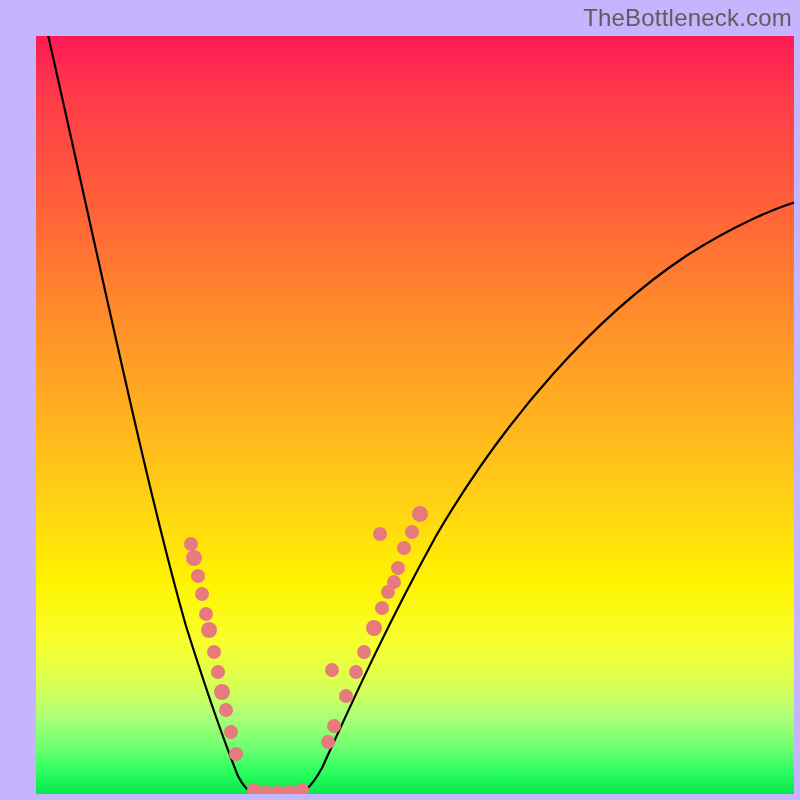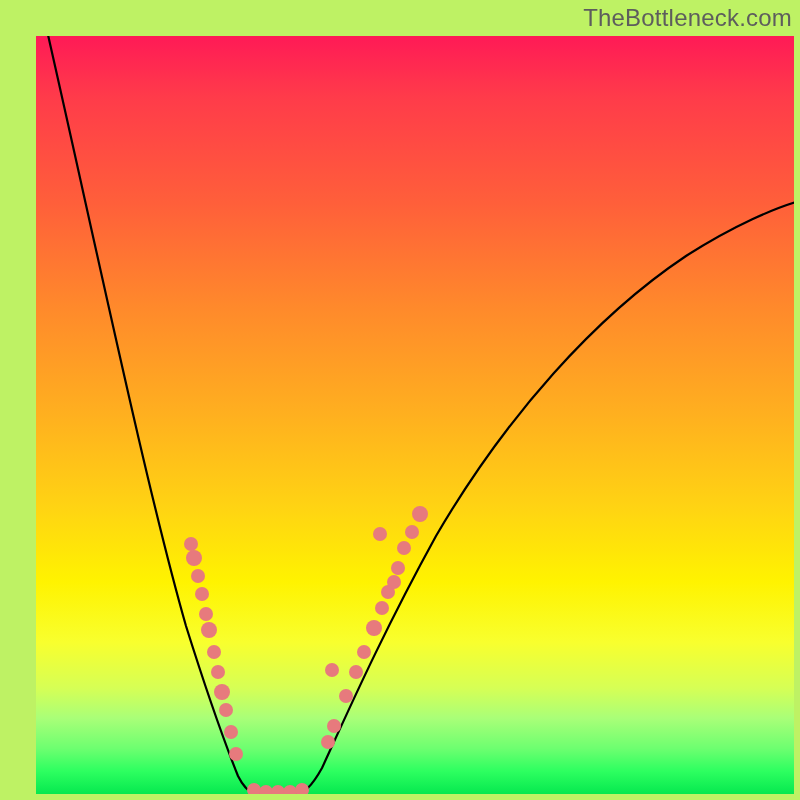--- a/index.html
+++ b/index.html
@@ -8,21 +8,21 @@
     width: 800px;
     height: 800px;
     background: #000;
     overflow: hidden;
     font-family: Arial, Helvetica, sans-serif;
   }
   .frame {
     position: relative;
     width: 800px;
     height: 800px;
-    background: #bef264;
+    background: #c4b5fd;
   }
   .plot {
     position: absolute;
     left: 36px;
     top: 36px;
     width: 758px;
     height: 758px;
     
     background: linear-gradient(
       to bottom,

